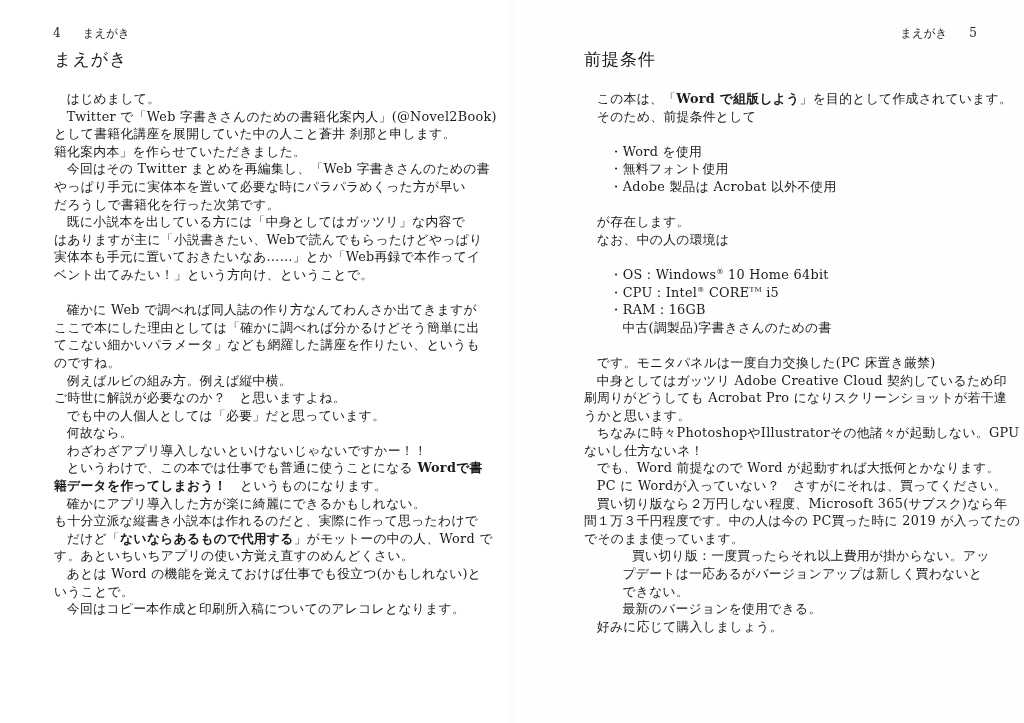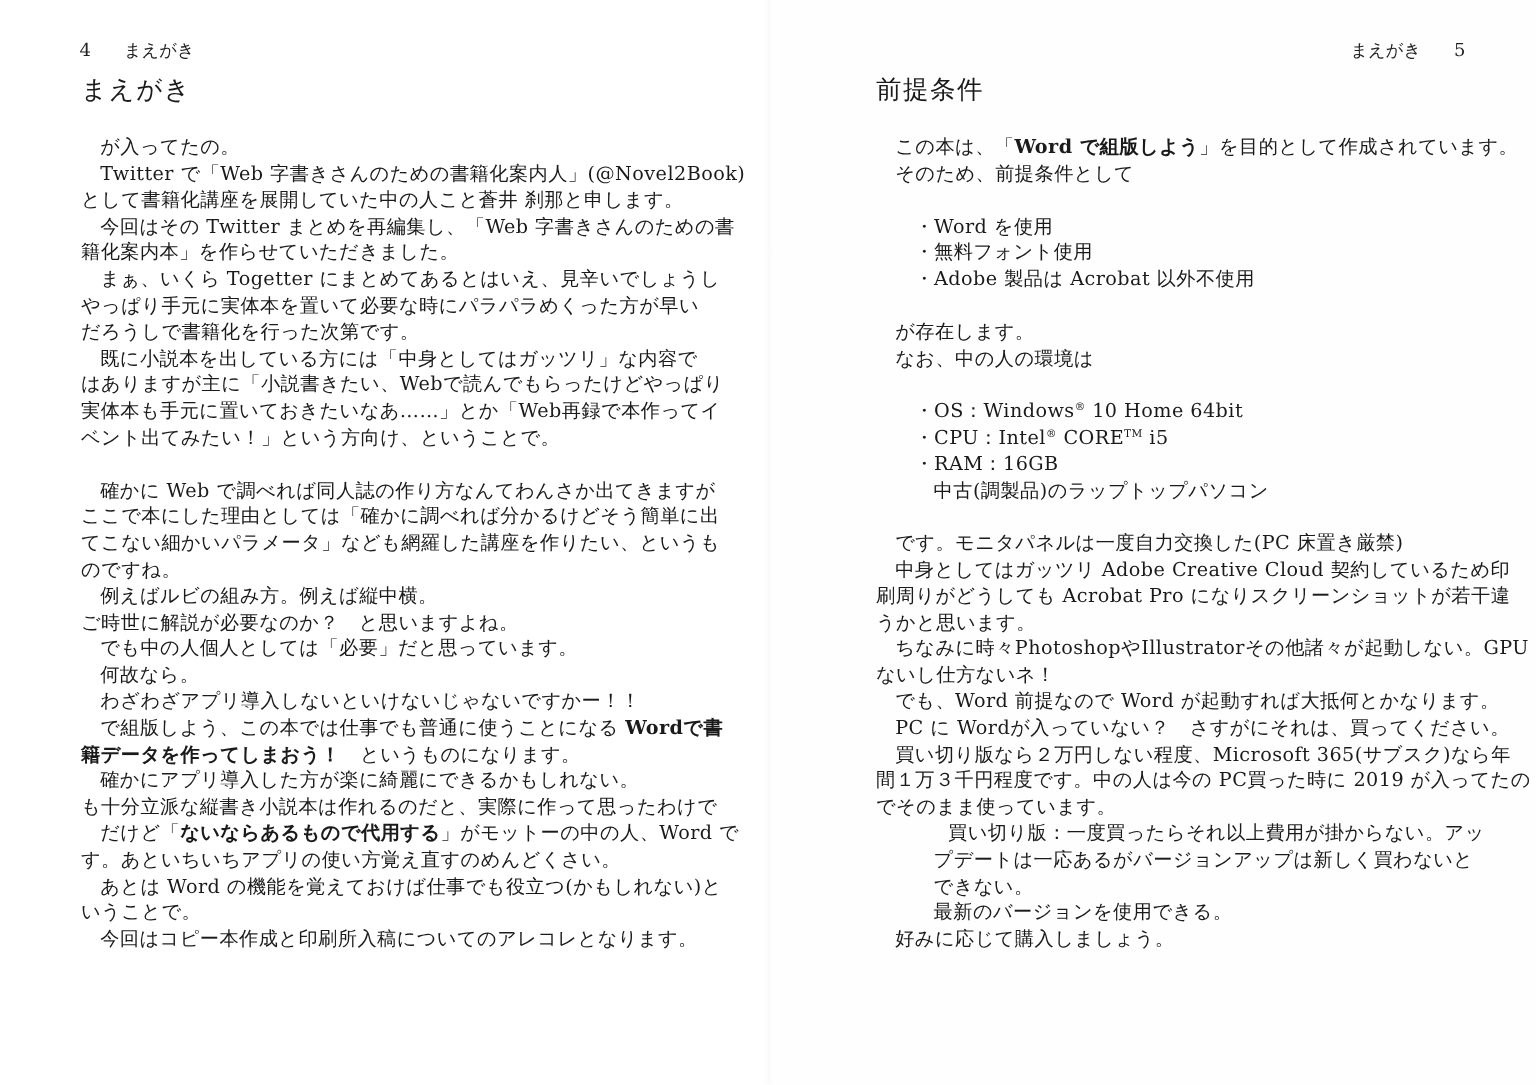--- a/index.html
+++ b/index.html
@@ -82,43 +82,42 @@
 
 <div class="spread">
 
   <div class="page left">
     <div class="running-head">
       <span class="num">4</span>
       <span>まえがき</span>
     </div>
     <h1 class="chapter-title">まえがき</h1>
     <div class="body-text" id="left-body">
-        <div class="line ind1"><span>が入ってたの。</span></div>
+        <div class="line ind1"><span>はじめまして。</span></div>
         <div class="line ind1"><span>Twitter で「Web 字書きさんのための書籍化案内人」(@Novel2Book)</span></div>
         <div class="line ind0"><span>として書籍化講座を展開していた中の人こと蒼井 刹那と申します。</span></div>
+        <div class="line ind0"><span>籍化案内本」を作らせていただきました。</span></div>
         <div class="line ind1"><span>今回はその Twitter まとめを再編集し、「Web 字書きさんのための書</span></div>
-        <div class="line ind0"><span>籍化案内本」を作らせていただきました。</span></div>
-        <div class="line ind1"><span>まぁ、いくら Togetter にまとめてあるとはいえ、見辛いでしょうし</span></div>
         <div class="line ind0"><span>やっぱり手元に実体本を置いて必要な時にパラパラめくった方が早い</span></div>
         <div class="line ind0"><span>だろうしで書籍化を行った次第です。</span></div>
         <div class="line ind1"><span>既に小説本を出している方には「中身としてはガッツリ」な内容で</span></div>
         <div class="line ind0"><span>はありますが主に「小説書きたい、Webで読んでもらったけどやっぱり</span></div>
         <div class="line ind0"><span>実体本も手元に置いておきたいなあ……」とか「Web再録で本作ってイ</span></div>
         <div class="line ind0"><span>ベント出てみたい！」という方向け、ということで。</span></div>
         <div class="blank"></div>
         <div class="line ind1"><span>確かに Web で調べれば同人誌の作り方なんてわんさか出てきますが</span></div>
         <div class="line ind0"><span>ここで本にした理由としては「確かに調べれば分かるけどそう簡単に出</span></div>
         <div class="line ind0"><span>てこない細かいパラメータ」なども網羅した講座を作りたい、というも</span></div>
         <div class="line ind0"><span>のですね。</span></div>
         <div class="line ind1"><span>例えばルビの組み方。例えば縦中横。</span></div>
         <div class="line ind0"><span>ご時世に解説が必要なのか？　と思いますよね。</span></div>
         <div class="line ind1"><span>でも中の人個人としては「必要」だと思っています。</span></div>
         <div class="line ind1"><span>何故なら。</span></div>
         <div class="line ind1"><span>わざわざアプリ導入しないといけないじゃないですかー！！</span></div>
-        <div class="line ind1"><span>で組版しよう、この本では仕事でも普通に使うことになる </span><span class="bold">Wordで書</span></div>
+        <div class="line ind1"><span>というわけで、この本では仕事でも普通に使うことになる </span><span class="bold">Wordで書</span></div>
         <div class="line ind0"><span class="bold">籍データを作ってしまおう！</span><span>　というものになります。</span></div>
         <div class="line ind1"><span>確かにアプリ導入した方が楽に綺麗にできるかもしれない。</span></div>
         <div class="line ind0"><span>も十分立派な縦書き小説本は作れるのだと、実際に作って思ったわけで</span></div>
         <div class="line ind1"><span>だけど「</span><span class="bold">ないならあるもので代用する</span><span>」がモットーの中の人、Word で</span></div>
         <div class="line ind0"><span>す。あといちいちアプリの使い方覚え直すのめんどくさい。</span></div>
         <div class="line ind1"><span>あとは Word の機能を覚えておけば仕事でも役立つ(かもしれない)と</span></div>
         <div class="line ind0"><span>いうことで。</span></div>
         <div class="line ind1"><span>今回はコピー本作成と印刷所入稿についてのアレコレとなります。</span></div>
       </div>
   </div>
@@ -136,21 +135,21 @@
         <div class="line ind2"><span>・Word を使用</span></div>
         <div class="line ind2"><span>・無料フォント使用</span></div>
         <div class="line ind2"><span>・Adobe 製品は Acrobat 以外不使用</span></div>
         <div class="blank"></div>
         <div class="line ind1"><span>が存在します。</span></div>
         <div class="line ind1"><span>なお、中の人の環境は</span></div>
         <div class="blank"></div>
         <div class="line ind2"><span>・OS：Windows</span><sup>®</sup><span> 10 Home 64bit</span></div>
         <div class="line ind2"><span>・CPU：Intel</span><sup>®</sup><span> CORE</span><sup>TM</sup><span> i5</span></div>
         <div class="line ind2"><span>・RAM：16GB</span></div>
-        <div class="line ind3"><span>中古(調製品)のラップトップパソコン</span></div>
+        <div class="line ind3"><span>中古(調製品)字書きさんのための書</span></div>
         <div class="blank"></div>
         <div class="line ind1"><span>です。モニタパネルは一度自力交換した(PC 床置き厳禁)</span></div>
         <div class="line ind1"><span>中身としてはガッツリ Adobe Creative Cloud 契約しているため印</span></div>
         <div class="line ind0"><span>刷周りがどうしても Acrobat Pro になりスクリーンショットが若干違</span></div>
         <div class="line ind0"><span>うかと思います。</span></div>
         <div class="line ind1"><span>ちなみに時々PhotoshopやIllustratorその他諸々が起動しない。GPU</span></div>
         <div class="line ind0"><span>ないし仕方ないネ！</span></div>
         <div class="line ind1"><span>でも、Word 前提なので Word が起動すれば大抵何とかなります。</span></div>
         <div class="line ind1"><span>PC に Wordが入っていない？　さすがにそれは、買ってください。</span></div>
         <div class="line ind1"><span>買い切り版なら２万円しない程度、Microsoft 365(サブスク)なら年</span></div>

